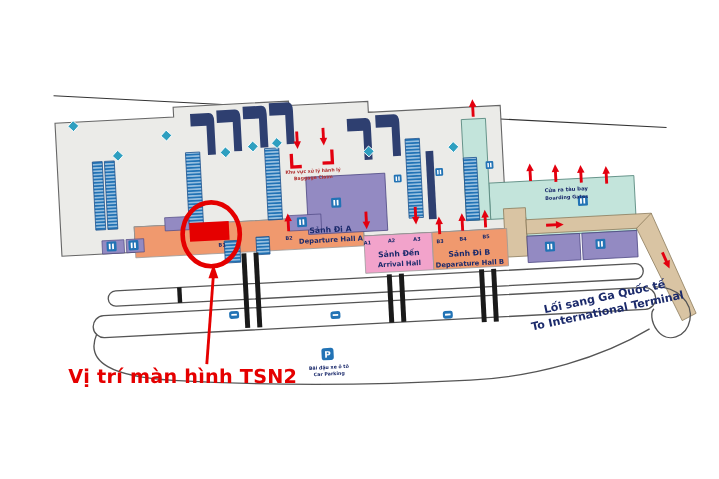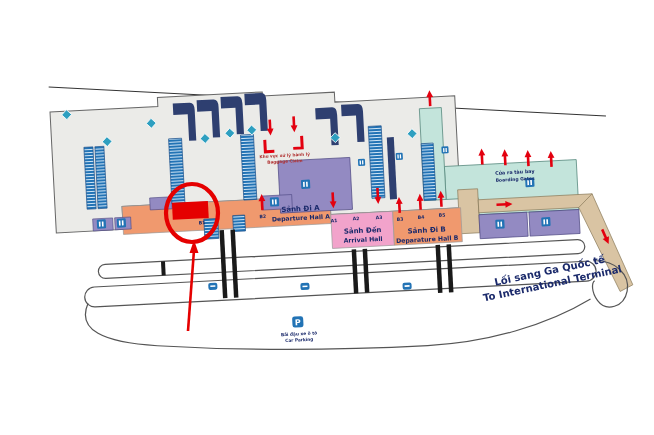--- a/index.html
+++ b/index.html
@@ -233,13 +233,14 @@
     <line x1="188" y1="331" x2="194" y2="250" stroke="#e50000" stroke-width="2.6"></line>
     <polygon points="189.5,253 198.5,253 194,240" fill="#e50000"></polygon>
   </g>
 </svg>
 
 <div class="intl">
   <span>Lối sang Ga Quốc tế</span><br>
   <span>To International Terminal</span>
 </div>
 
+<div class="caption">Vị trí màn hình TSN2</div>
 </div>
 
 </body></html>

